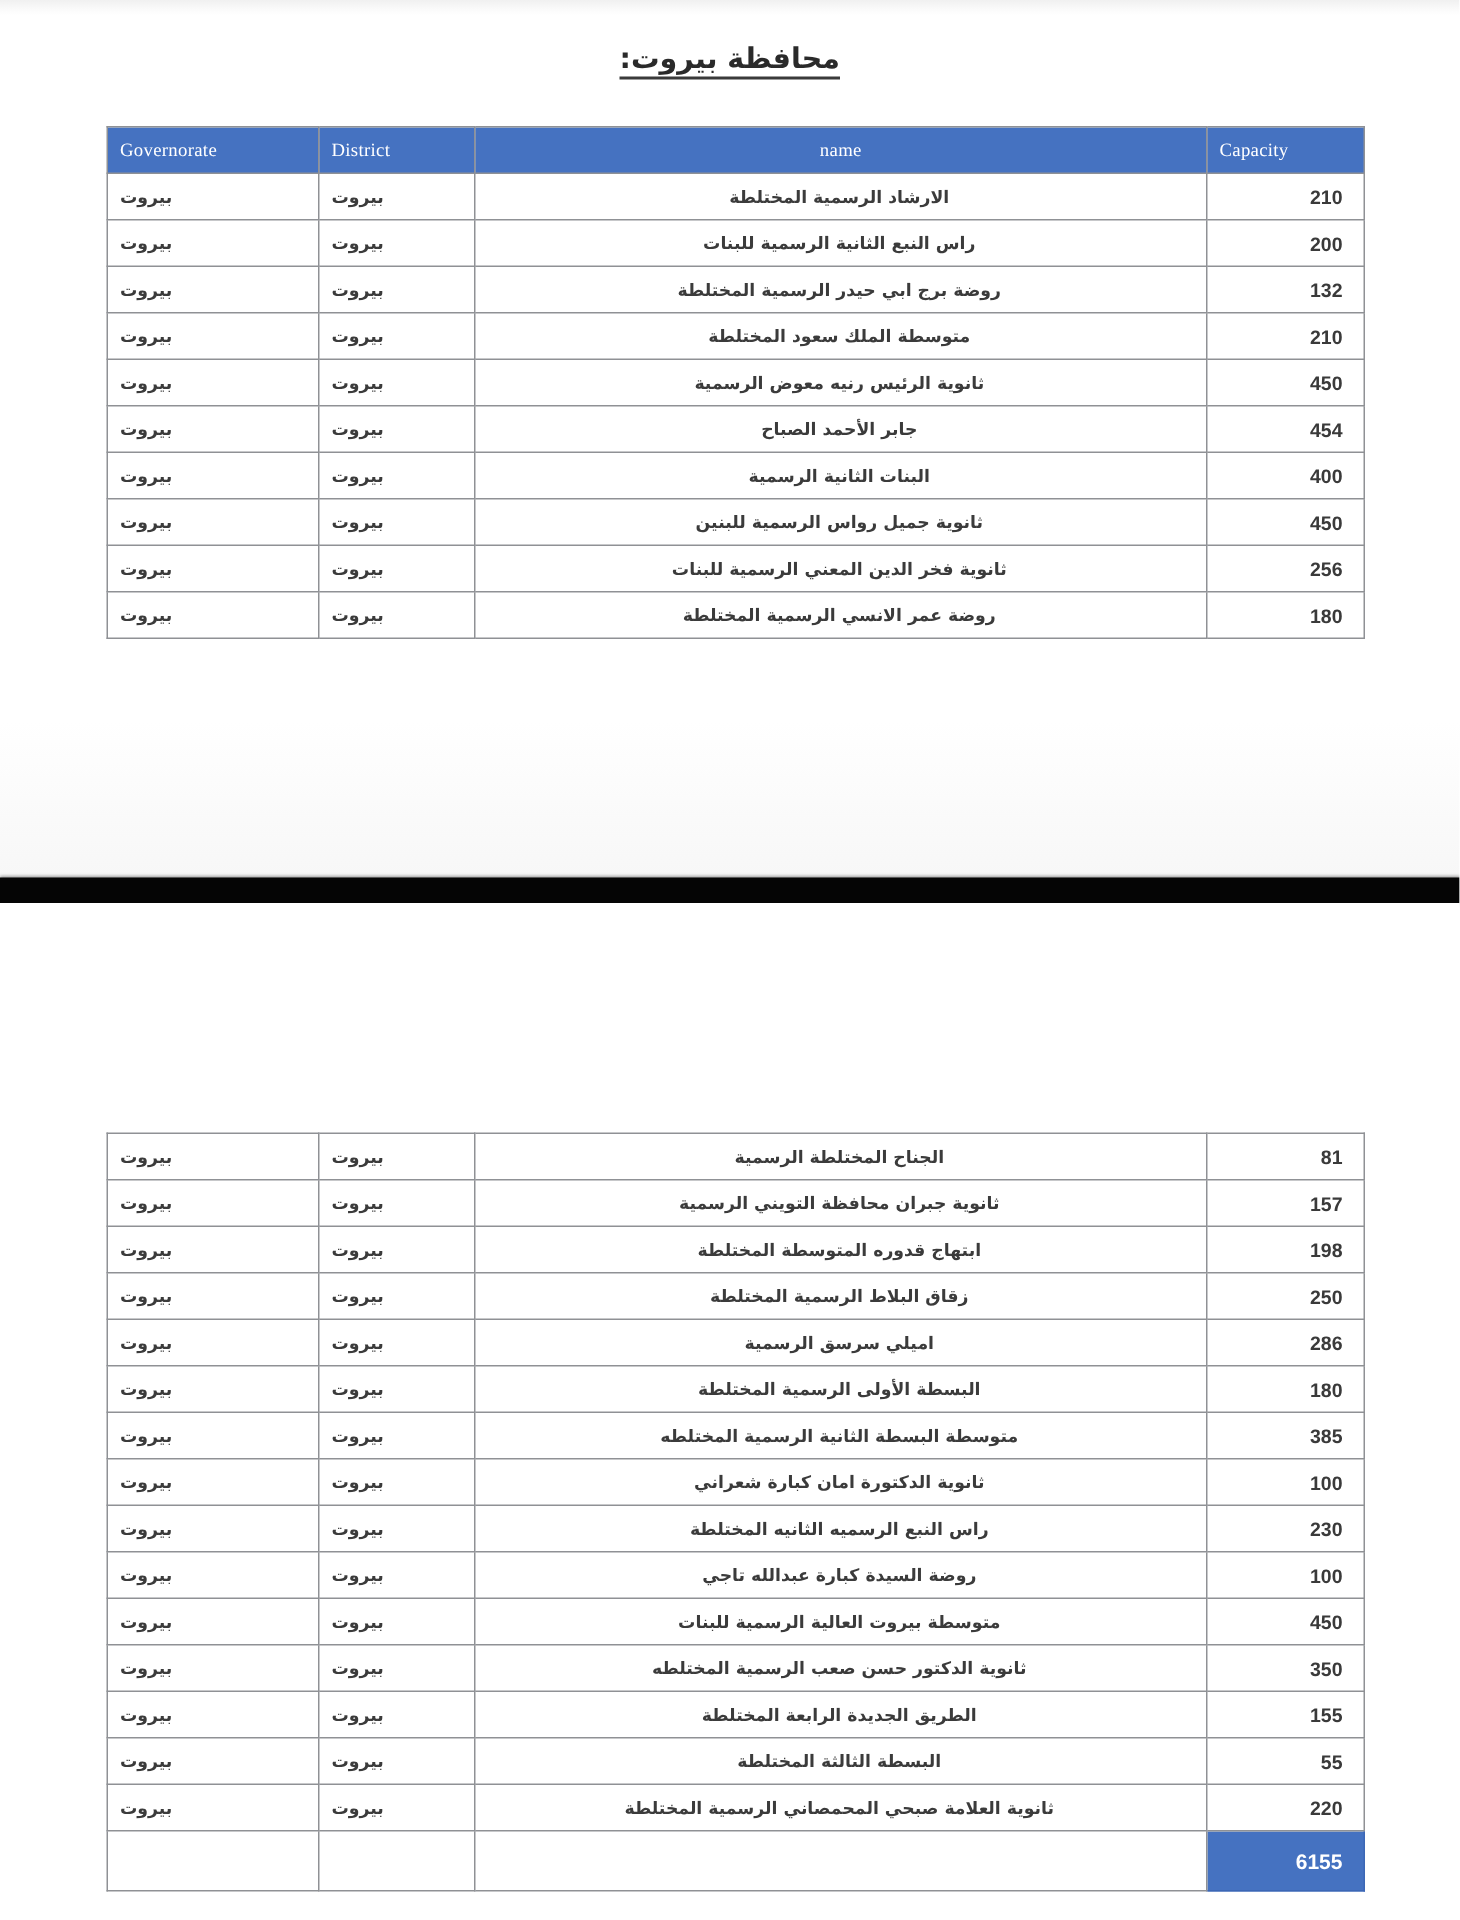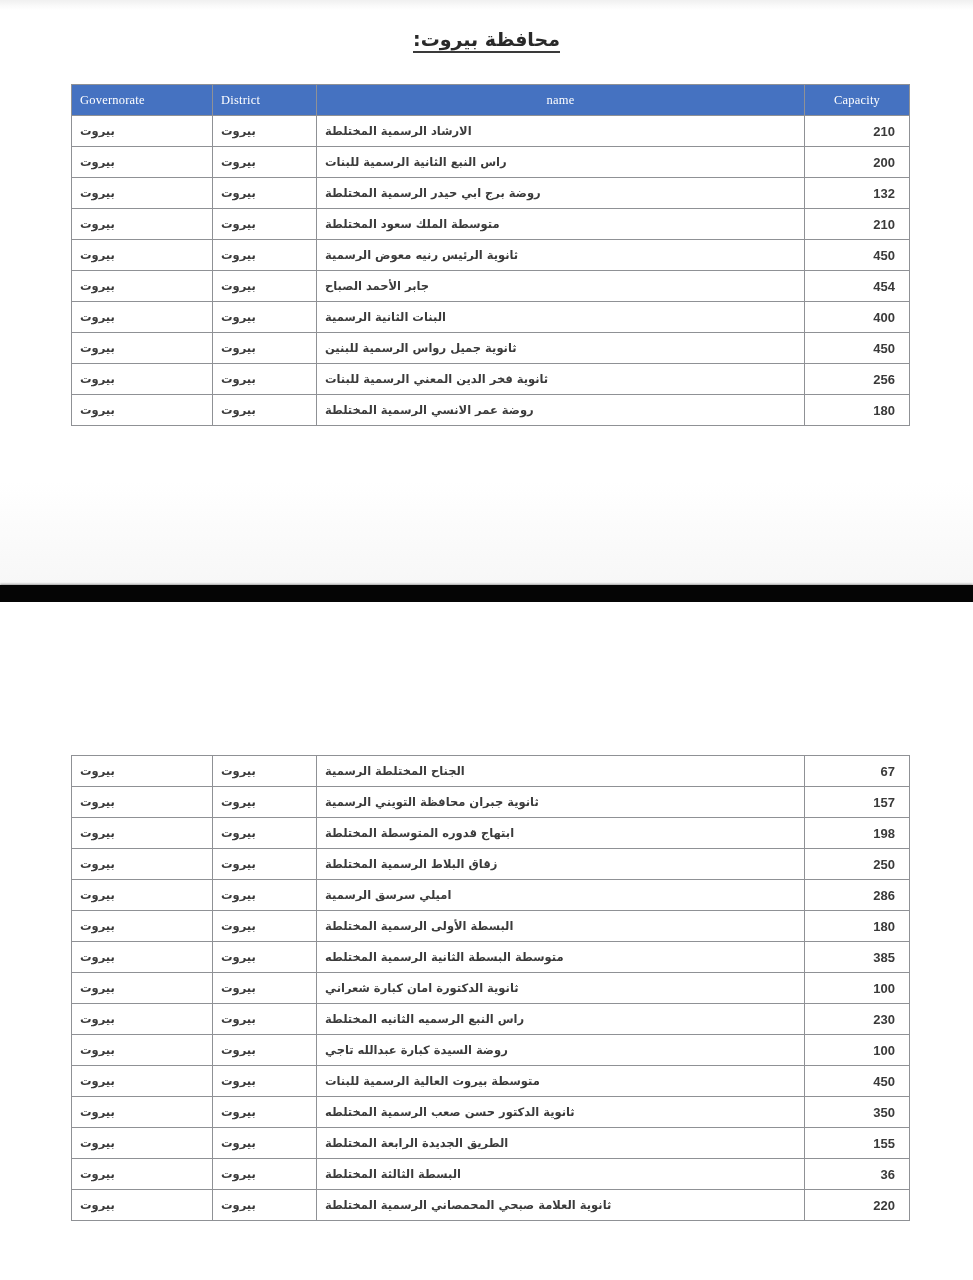--- a/index.html
+++ b/index.html
@@ -97,33 +97,33 @@
     color: #ffffff;
     font-size: 12.5px;
     font-weight: normal;
     text-align: left;
     border-color: #4472C4;
     height: 28px;
     letter-spacing: .2px;
     font-family: Liberation Serif, serif;
   }
   thead th.th-name { text-align: center; }
-  thead th.th-cap { text-align: center; }
+  thead th.th-cap { text-align: left; }
 
   td.ar {
     direction: rtl;
     text-align: left;
     font-family: "DejaVu Sans", "Liberation Sans", sans-serif;
     font-size: 11.5px;
     color: #3b3b3b;
     font-weight: bold;
   }
   td.name {
     direction: rtl;
-    text-align: left;
+    text-align: center;
     font-family: "DejaVu Sans", "Liberation Sans", sans-serif;
     font-size: 11.5px;
     color: #3b3b3b;
     font-weight: bold;
     padding-right: 10px;
   }
   td.cap {
     text-align: right;
     font-size: 13px;
     color: #3a3a3a;
@@ -246,21 +246,21 @@
       <col class="c-gov">
         <col class="c-dist">
         <col class="c-name">
         <col class="c-cap">
     </colgroup>
     <tbody id="tbody-bottom">
         <tr>
           <td class="ar">بيروت</td>
           <td class="ar">بيروت</td>
           <td class="name">الجناح المختلطة الرسمية</td>
-          <td class="cap">67</td>
+          <td class="cap">81</td>
         </tr>
         <tr>
           <td class="ar">بيروت</td>
           <td class="ar">بيروت</td>
           <td class="name">ثانوية جبران محافظة التويني الرسمية</td>
           <td class="cap">157</td>
         </tr>
         <tr>
           <td class="ar">بيروت</td>
           <td class="ar">بيروت</td>
@@ -324,24 +324,30 @@
         <tr>
           <td class="ar">بيروت</td>
           <td class="ar">بيروت</td>
           <td class="name">الطريق الجديدة الرابعة المختلطة</td>
           <td class="cap">155</td>
         </tr>
         <tr>
           <td class="ar">بيروت</td>
           <td class="ar">بيروت</td>
           <td class="name">البسطة الثالثة المختلطة</td>
-          <td class="cap">36</td>
+          <td class="cap">55</td>
         </tr>
         <tr>
           <td class="ar">بيروت</td>
           <td class="ar">بيروت</td>
           <td class="name">ثانوية العلامة صبحي المحمصاني الرسمية المختلطة</td>
           <td class="cap">220</td>
         </tr>
+        <tr class="total-row">
+          <td class="total-blank"></td>
+          <td class="total-blank"></td>
+          <td class="total-blank"></td>
+          <td class="total-val">6155</td>
+        </tr>
       </tbody>
   </table>
 
 </div>
 
 </body></html>

